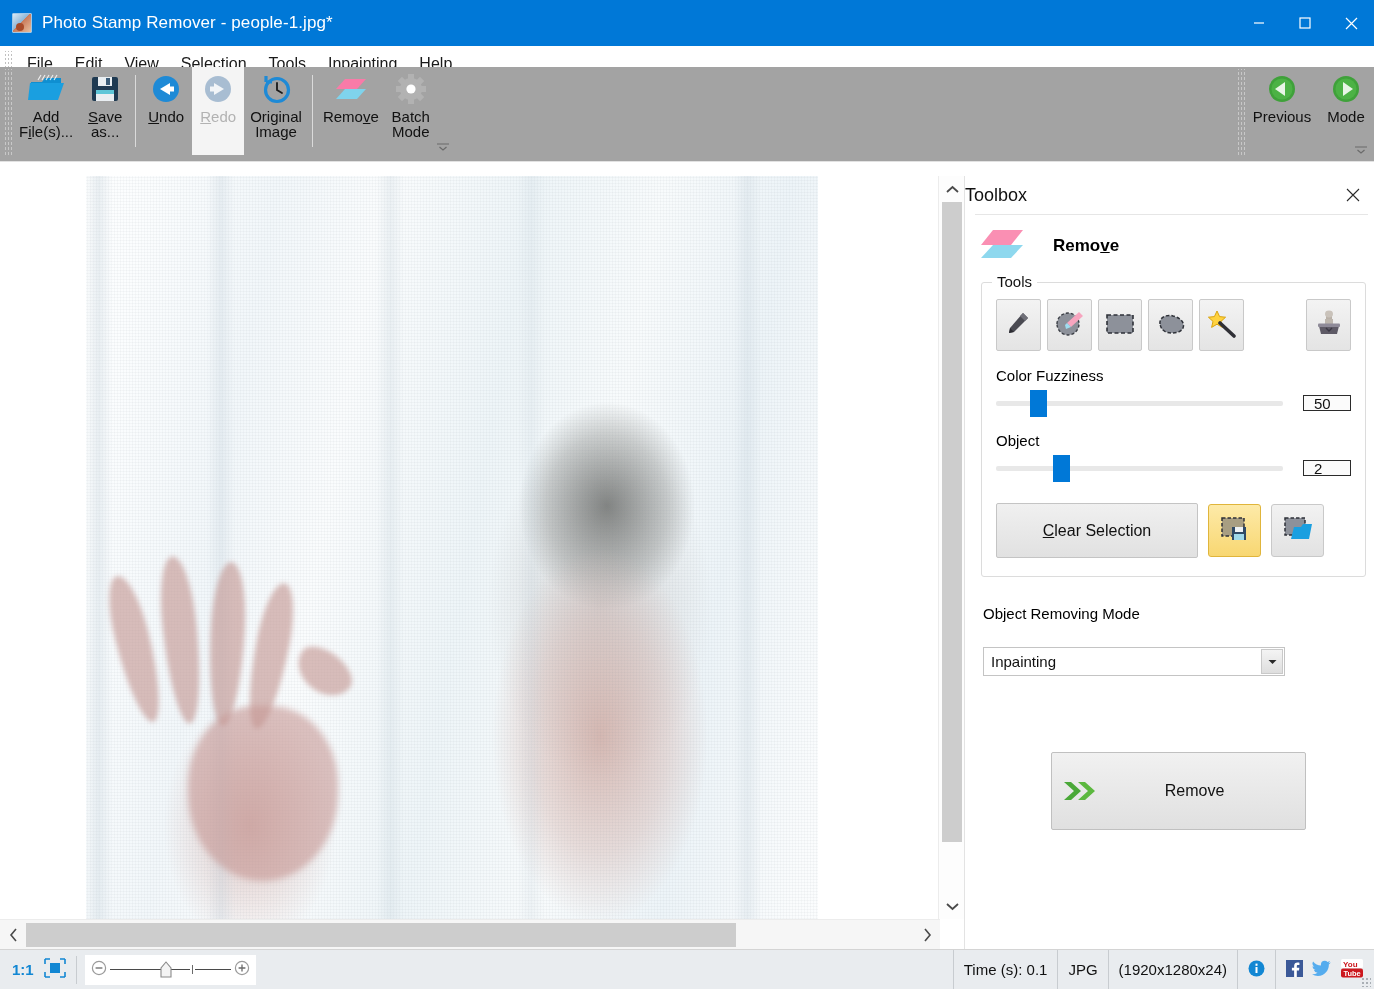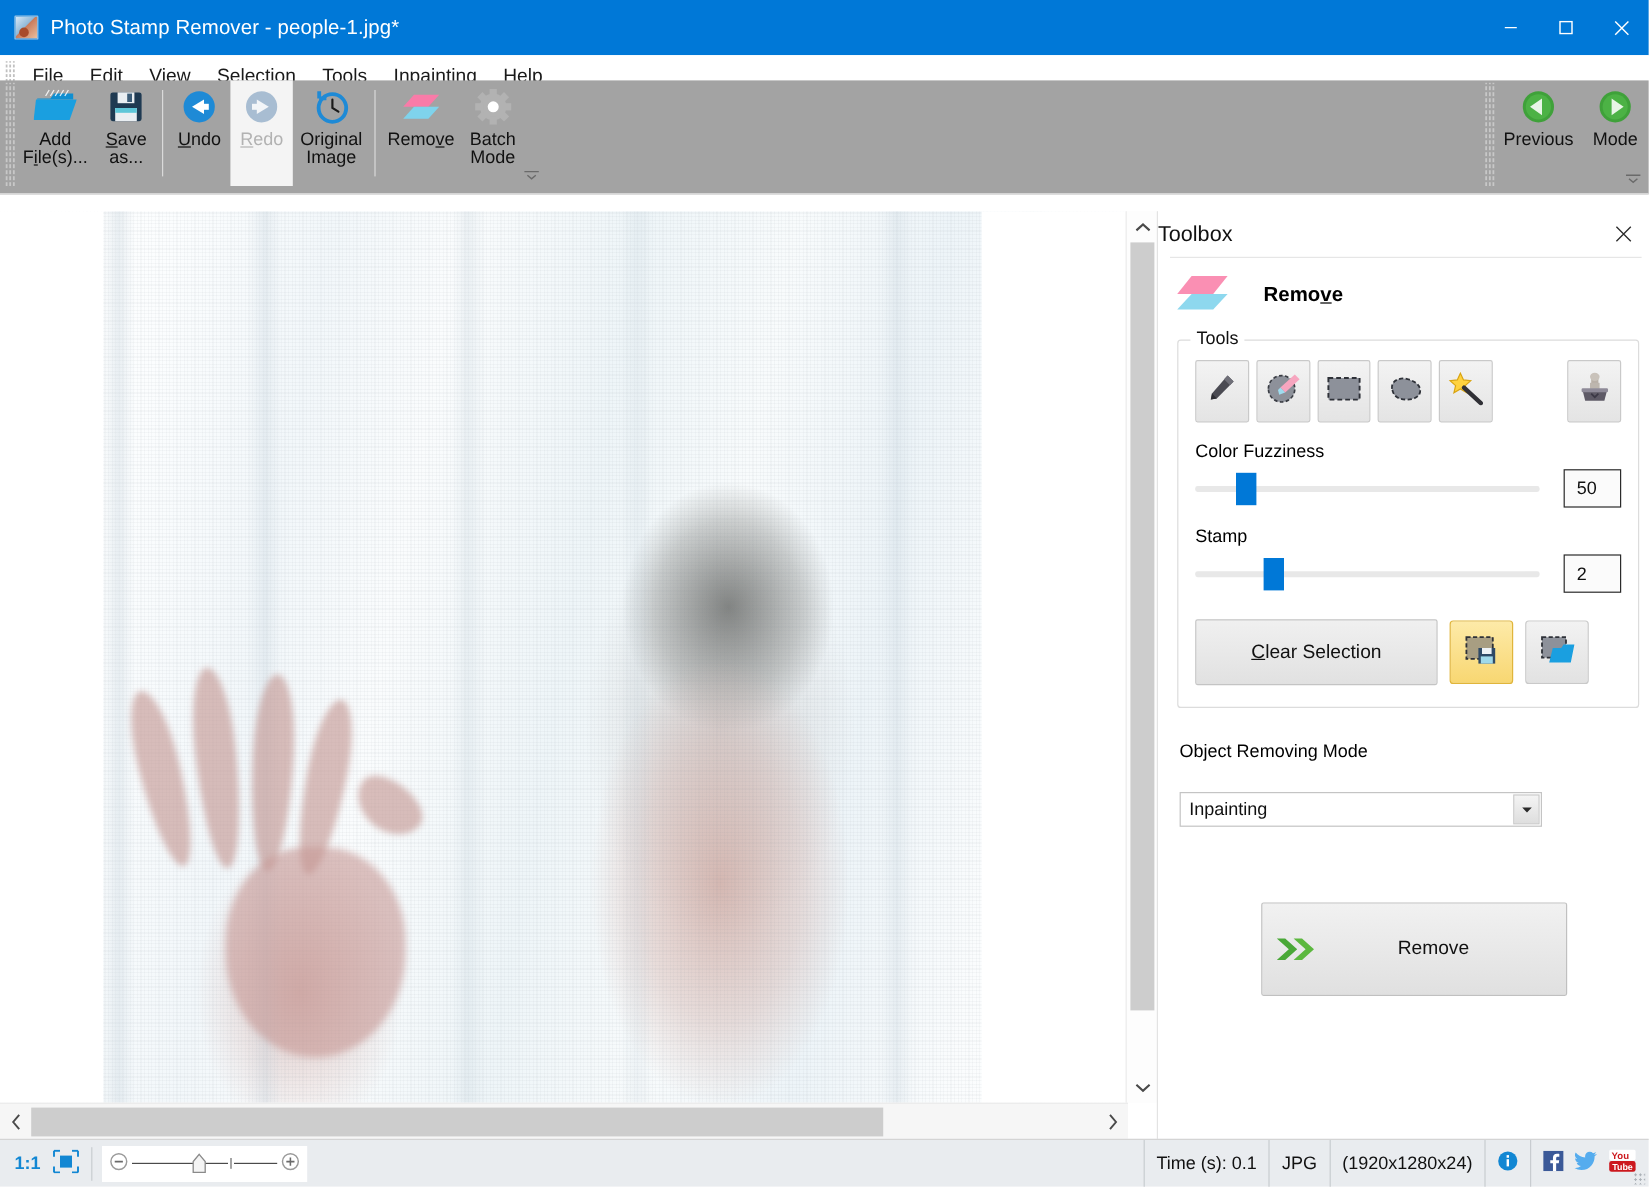--- a/index.html
+++ b/index.html
@@ -134,21 +134,21 @@
   .tool-btn { width:52px; height:52px; margin-right:6px; border:1px solid #c9c9c9; border-radius:2px;
               background:linear-gradient(#f3f3f3,#e4e4e4);
               display:flex; align-items:center; justify-content:center; cursor:default; }
   .tool-btn.spaced { margin-left:56px; margin-right:0; }
 
   .slider-label { font-size:15px; margin:16px 0 6px 0; }
   .slider-row { display:flex; align-items:center; }
   .slider { position:relative; flex:1; height:26px; margin-right:20px; }
   .slider-track { position:absolute; left:0; top:11px; width:100%; height:5px; background:#e8e8e8; border-radius:2px; }
   .slider-thumb { position:absolute; top:0; width:17px; height:27px; background:#0078d7; }
-  .num-box { width:48px; height:32px; border:1px solid #2b2b2b; background:#fbfbfb;
+  .num-box { width:48px; height:16px; border:1px solid #2b2b2b; background:#fbfbfb;
              font-size:15px; padding:2px 10px; font-family:"Liberation Sans", sans-serif; color:#111; }
 
   .action-row { display:flex; align-items:center; margin-top:22px; }
   .clear-btn { width:202px; height:55px; border:1px solid #c4c4c4; border-radius:2px;
                background:linear-gradient(#f0f0f0,#e1e1e1); font-size:16px; display:flex;
                align-items:center; justify-content:center; cursor:default; color:#111; }
   .clear-btn u { text-decoration:underline; }
   .sel-btn { width:53px; height:53px; margin-left:10px; border:1px solid #c9c9c9; border-radius:3px;
              background:linear-gradient(#f2f2f2,#e2e2e2); display:flex; align-items:center; justify-content:center; }
   .sel-btn.active { background:linear-gradient(#fdeaa8,#f8d772); border-color:#e0b53b; }
@@ -484,21 +484,21 @@
 
       <div class="slider-label">Color Fuzziness</div>
       <div class="slider-row">
         <div class="slider">
           <div class="slider-track"></div>
           <div class="slider-thumb" style="left:12%"></div>
         </div>
         <input class="num-box" type="text" value="50" style="">
       </div>
 
-      <div class="slider-label">Stamp</div>
+      <div class="slider-label">Object</div>
       <div class="slider-row">
         <div class="slider">
           <div class="slider-track"></div>
           <div class="slider-thumb" style="left:20%"></div>
         </div>
         <input class="num-box" type="text" value="2" style="">
       </div>
 
       <div class="action-row">
         <div class="clear-btn"><u>C</u>lear Selection</div>

